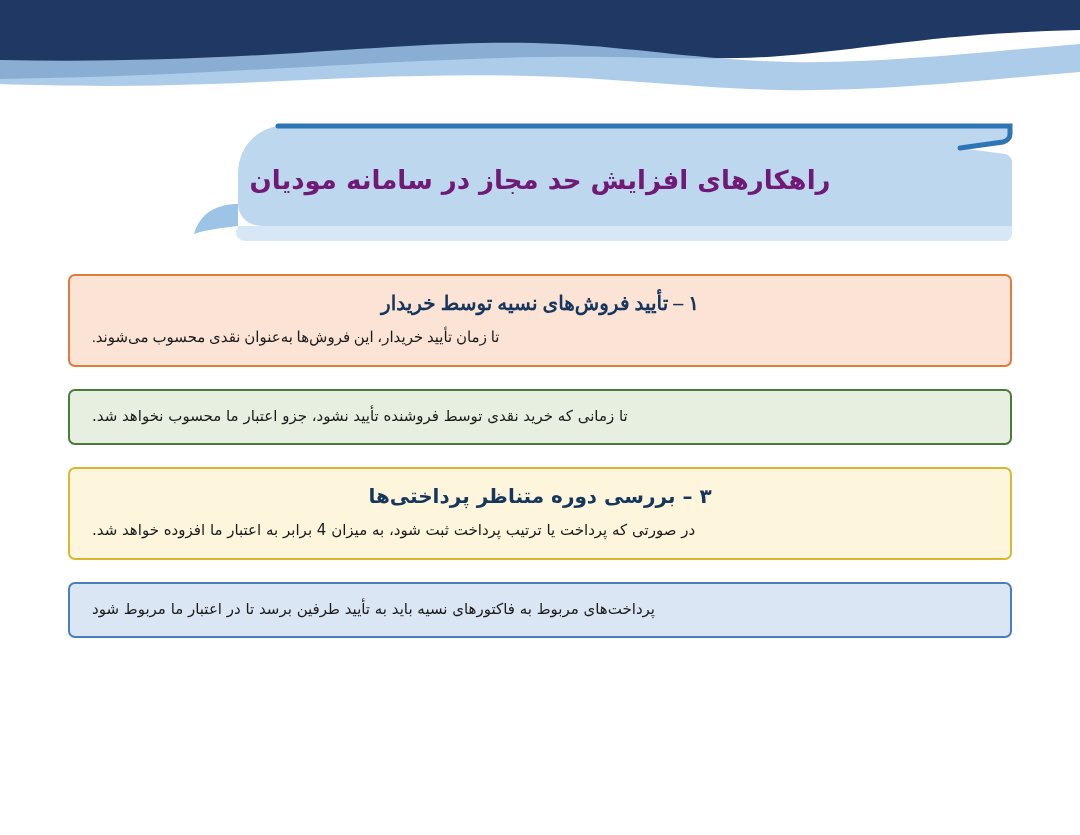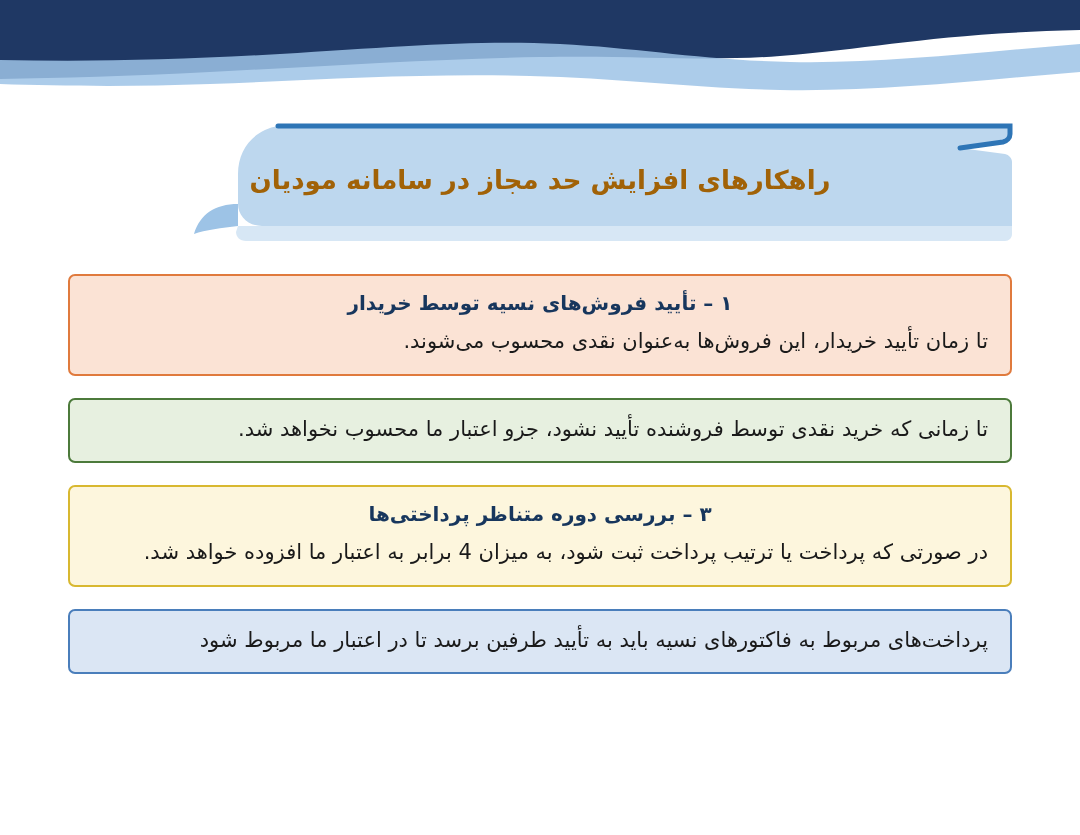--- a/index.html
+++ b/index.html
@@ -37,21 +37,21 @@
   }
   .title-wrap svg { position: absolute; top: 0; left: 0; }
   .title-text {
     position: absolute;
     top: 57px;
     left: 0;
     width: 1080px;
     text-align: center;
     font-size: 26px;
     font-weight: bold;
-    color: #a16207;
+    color: #701a75;
     letter-spacing: 0px;
     direction: rtl;
   }
 
   
   .cards {
     position: absolute;
     top: 274px;
     left: 0;
     width: 1080px;
@@ -67,28 +67,28 @@
   }
   .card-title {
     font-size: 20px;
     font-weight: bold;
     color: #17365d;
     text-align: center;
     line-height: 1.35;
     margin-bottom: 9px;
   }
   .card-body {
-    font-size: 21px;
+    font-size: 15px;
     color: #1a1a1a;
-    text-align: right;
+    text-align: left;
     line-height: 1.5;
   }
 
   
-  .c-peach  { background: #fbe3d5; border: 2px solid #e07a3d; }
+  .c-peach  { background: #fbe3d5; border: 2px solid #e07a3d; font-family: Liberation Serif, serif; }
   .c-green  { background: #e7f0e0; border: 2px solid #4c7a3b; }
   .c-yellow { background: #fdf6dd; border: 2px solid #d8b830; }
   .c-blue   { background: #dbe6f4; border: 2px solid #4a7ebb; }
 </style>
 </head>
 <body>
 
 <div class="top-banner">
   <svg width="1080" height="115" viewBox="0 0 1080 115" xmlns="http://www.w3.org/2000/svg">
     <path d="M0,0 L1080,0 L1080,30 C930,34 880,48 780,56 C700,62 640,55 540,57 C430,59 330,66 210,72 C130,76 60,78 0,79 Z" fill="#1f3864"></path>

